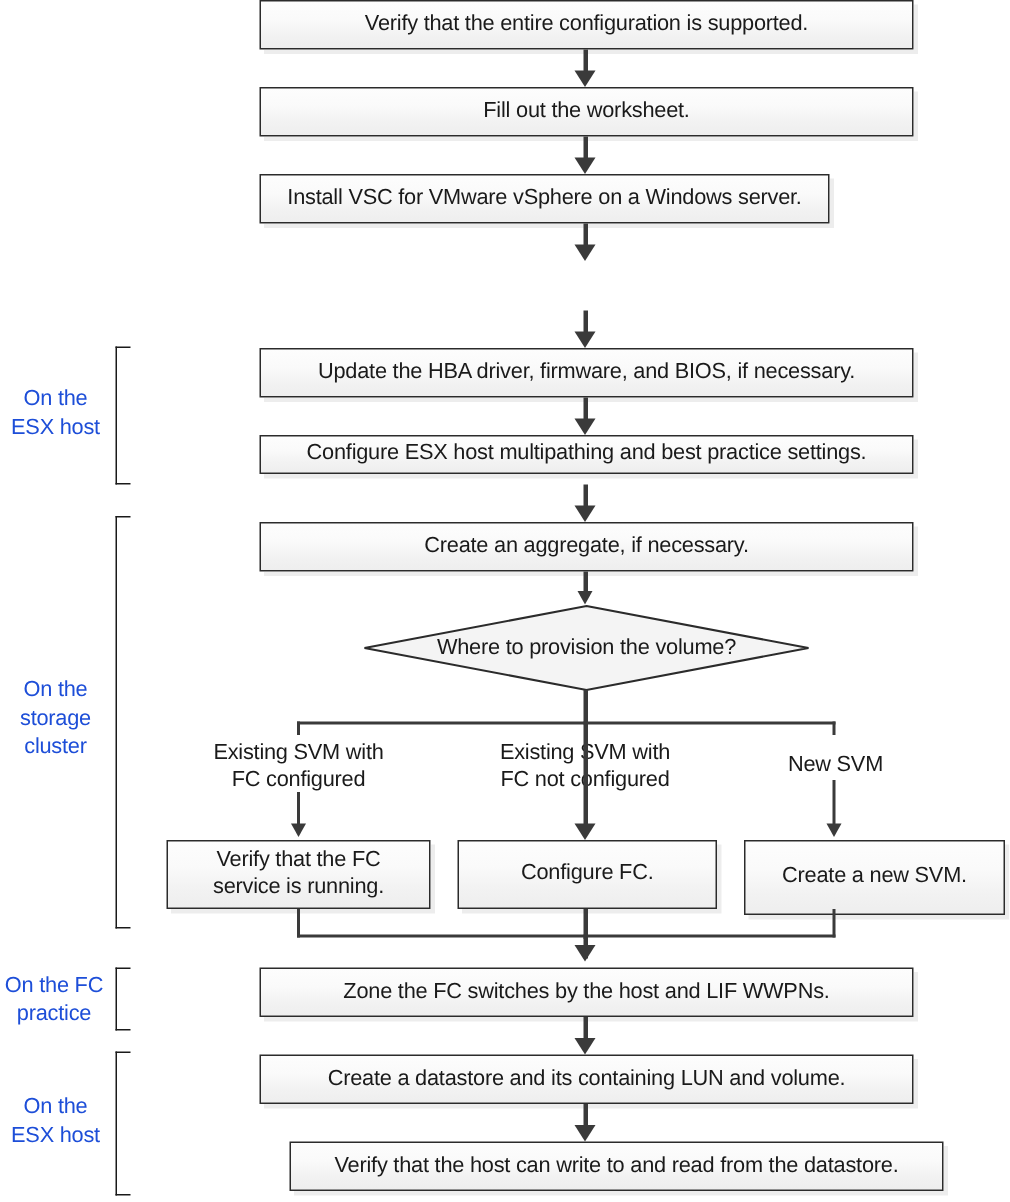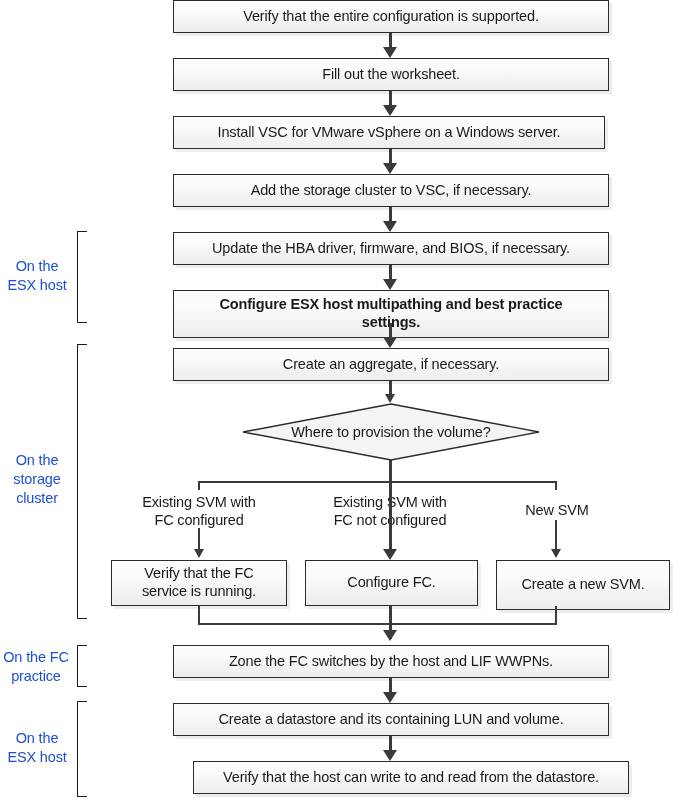--- a/index.html
+++ b/index.html
@@ -122,42 +122,39 @@
   <div class="vline" style="left:389px; top:33px; width:3px; height:16px;"></div>
   <div class="arrowhead" style="left:383px; top:47px;"></div>
 
   <div class="box" style="left:173px; top:58px; width:436px; height:33px;">
     <span>Fill out the worksheet.</span>
   </div>
 
   <div class="vline" style="left:389px; top:91px; width:3px; height:16px;"></div>
   <div class="arrowhead" style="left:383px; top:105px;"></div>
 
-  <div class="box" style="left:173px; top:116px; width:432px; height:33px;">
+  <div class="box" style="left:173px; top:116px; width:380px; height:33px;">
     <span>Install VSC for VMware vSphere on a Windows server.</span>
   </div>
 
   <div class="vline" style="left:389px; top:149px; width:3px; height:16px;"></div>
   <div class="arrowhead" style="left:383px; top:163px;"></div>
 
-  <div class="box" style="left:173px; top:174px; width:436px; height:33px;">
-    <span>Add the storage cluster to VSC, if necessary.</span>
-  </div>
 
   <div class="vline" style="left:389px; top:207px; width:3px; height:16px;"></div>
   <div class="arrowhead" style="left:383px; top:221px;"></div>
 
   <div class="box" style="left:173px; top:232px; width:436px; height:33px;">
     <span>Update the HBA driver, firmware, and BIOS, if necessary.</span>
   </div>
 
   <div class="vline" style="left:389px; top:265px; width:3px; height:16px;"></div>
   <div class="arrowhead" style="left:383px; top:279px;"></div>
 
-  <div class="box" style="left:173px; top:290px; width:436px; height:48px;font-weight:bold;">
+  <div class="box" style="left:173px; top:290px; width:436px; height:26px;">
     <span>Configure ESX host multipathing and best practice settings.</span>
   </div>
 
   <div class="vline" style="left:389px; top:323px; width:3px; height:16px;"></div>
   <div class="arrowhead" style="left:383px; top:337px;"></div>
 
   <div class="box" style="left:173px; top:348px; width:436px; height:33px;">
     <span>Create an aggregate, if necessary.</span>
   </div>
 

